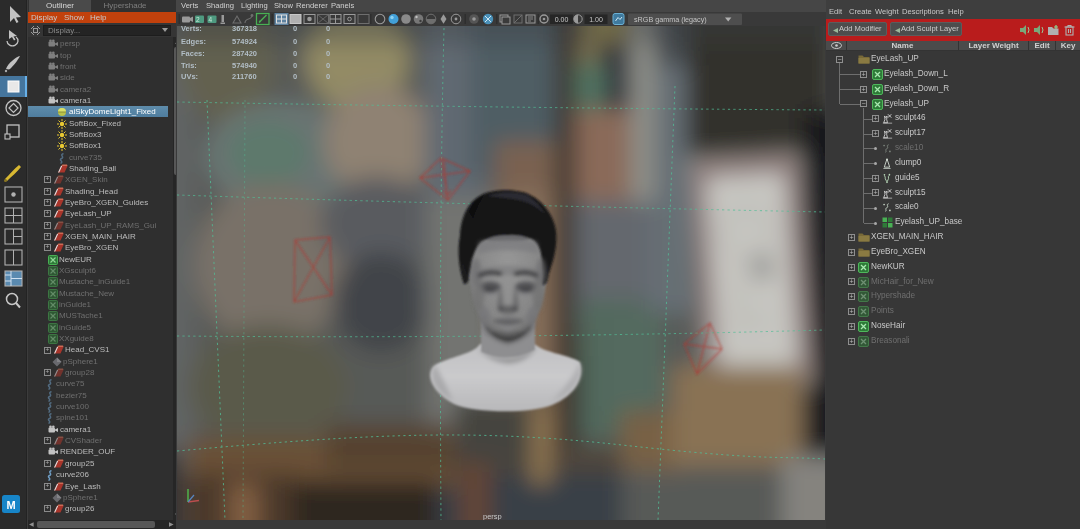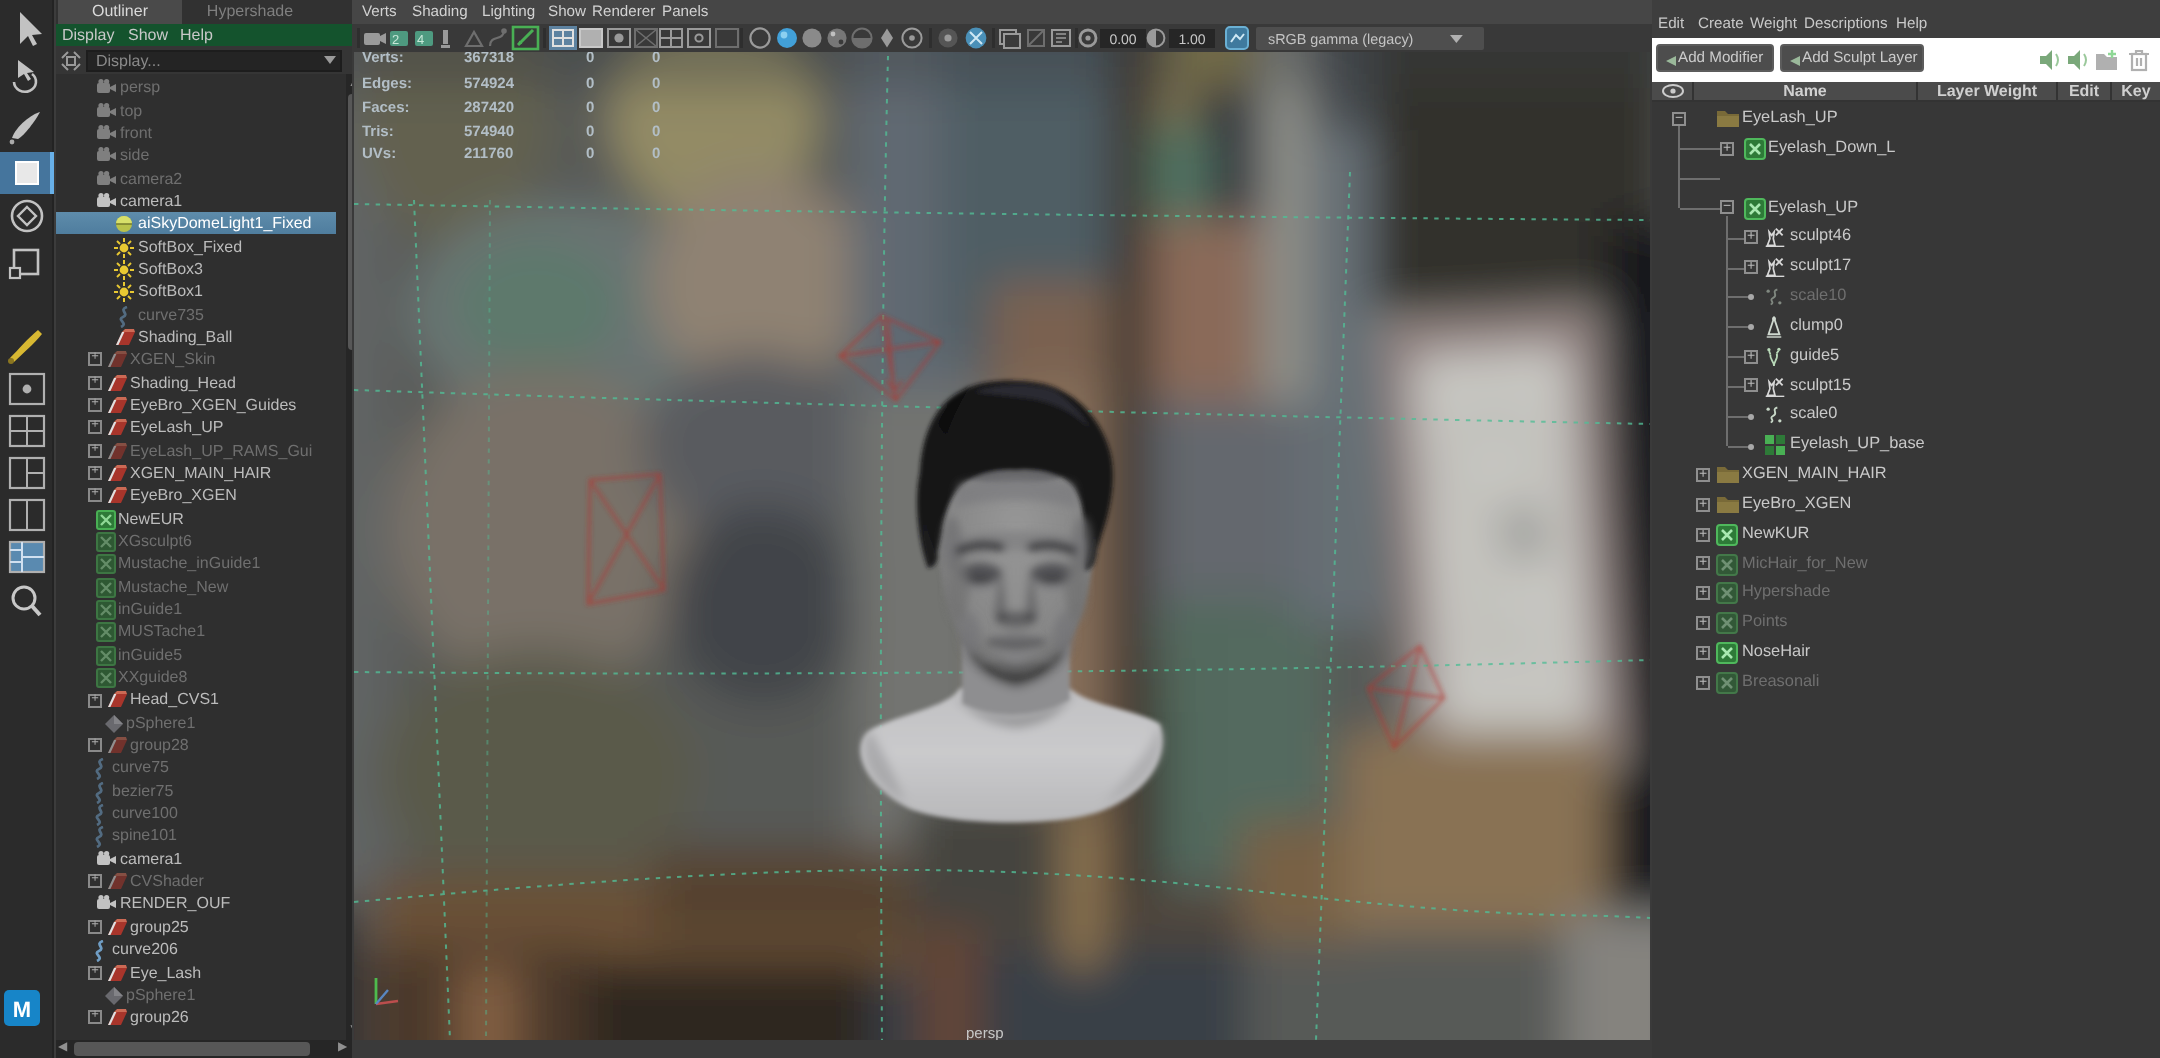--- a/index.html
+++ b/index.html
@@ -3,21 +3,21 @@
 <meta charset="utf-8">
 <style>
   html,body{margin:0;padding:0;}
   body{width:1080px;height:529px;background:#3c3c3c;font-family:"Liberation Sans",sans-serif;overflow:hidden;position:relative;}
   .abs{position:absolute;}
   #leftbar{left:0;top:0;width:27px;height:529px;background:#2b2b2b;border-right:1px solid #232323;box-sizing:border-box;}
   #outliner{left:28px;top:0;width:148px;height:529px;background:#2f2f2f;}
   #ol-tabs{left:0;top:0;width:148px;height:12px;background:#313131;}
   #ol-tab1{left:1px;top:0;width:62px;height:12px;background:#4a4a4a;color:#d9d9d9;font-size:8px;line-height:12px;text-align:center;}
   #ol-tab2{left:66px;top:0;width:62px;height:12px;color:#7f7f7f;font-size:8px;line-height:12px;text-align:center;}
-  #ol-menu{left:0;top:12px;width:148px;height:11px;background:#14532d;color:#c9c9c9;font-size:8px;line-height:11px;}
+  #ol-menu{left:0;top:12px;width:148px;height:11px;background:#c2410c;color:#c9c9c9;font-size:8px;line-height:11px;}
   #ol-menu span{position:absolute;top:0;}
   #ol-search{left:0;top:23px;width:148px;height:14px;background:#353535;}
   #ol-input{left:15px;top:1.5px;width:128px;height:11px;background:#242424;border:1px solid #1d1d1d;color:#8a8a8a;font-size:8px;line-height:10px;padding-left:4px;box-sizing:border-box;}
   #ol-tree{left:0;top:37px;width:140px;height:483px;background:#2f2f2f;overflow:hidden;}
   .row{position:absolute;left:0;width:140px;height:11.3px;font-size:8px;line-height:11.3px;color:#bcbcbc;white-space:nowrap;}
   .row.g{color:#6f6f6f;}
   .row.sel{background:linear-gradient(#5e8cab,#4f7d9e);color:#fff;}
   .row .exp{position:absolute;left:16px;top:2.2px;width:7px;height:7px;border:1px solid #8a8a8a;box-sizing:border-box;font-size:6.5px;line-height:4.8px;text-align:center;color:#aaa;}
   .row .ic{position:absolute;top:1px;width:11px;height:11px;}
   .row .tx{position:absolute;top:0;}
@@ -31,21 +31,21 @@
   #vpmenu span{position:absolute;top:0;}
   #vptool{left:0;top:12px;width:650px;height:14px;background:#393939;}
   #vpcontent{left:1px;top:26px;width:648px;height:494px;background:#35373a;overflow:hidden;}
   #vpbottom{left:0;top:520px;width:650px;height:9px;background:#3a3a3a;}
   #hud{left:4px;top:0px;width:170px;color:#b2bec6;font-size:7.5px;font-weight:bold;}
   #hud div{position:absolute;}
   #persp{left:306px;top:486px;color:#c8c8c8;font-size:7.5px;}
   #rpanel{left:826px;top:0;width:254px;height:529px;background:#373737;}
   #rp-menu{left:0;top:0;width:254px;height:19px;background:#3e3e3e;color:#c9c9c9;font-size:7.6px;}
   #rp-menu span{position:absolute;top:7px;}
-  #rp-btnrow{left:0;top:19px;width:254px;height:22px;background:#ffffff;}
+  #rp-btnrow{left:0;top:19px;width:254px;height:22px;background:#b91c1c;}
   .rp-btn{position:absolute;height:14px;background:#4d4d4d;border:1px solid #5c5c5c;border-radius:2px;color:#ccc;font-size:7.6px;line-height:12px;box-sizing:border-box;white-space:nowrap;}
   #rp-header{left:0;top:41px;width:254px;height:10px;background:#333;}
   .hcell{position:absolute;top:0;height:9px;background:#4b4b4b;color:#d0d0d0;font-size:8px;line-height:9px;text-align:center;font-weight:bold;}
   #rp-tree{left:0;top:51px;width:254px;height:478px;}
   .rrow{position:absolute;width:254px;height:14.84px;font-size:8.2px;line-height:14.84px;color:#c9c9c9;white-space:nowrap;}
   .rrow.g{color:#6f6f6f;}
   .rrow .exp{position:absolute;top:3.9px;width:7px;height:7px;border:1px solid #8f8f8f;box-sizing:border-box;font-size:7px;line-height:5px;text-align:center;color:#bbb;background:#373737;z-index:2;}
   .rrow .ic{position:absolute;top:2px;}
   .rrow .tx{position:absolute;top:0;}
   .tline{position:absolute;background:#6e6e6e;z-index:1;}
@@ -825,20 +825,28 @@
         <div class="tx" style="left:45px">EyeLash_UP</div>
       </div>
 <div class="rrow" style="top:15.8px">
         <div class="exp" style="left:34px">+</div>
         <div class="ic" style="left:46px"><svg width="11" height="11" viewBox="0 0 11 11" style="opacity:1">
             <rect x="0.5" y="0.5" width="10" height="10" rx="1.5" fill="#2e7a38" stroke="#4fb85c" stroke-width="1"></rect>
             <path d="M3 3 L8 8 M8 3 L3 8" stroke="#a8e8b0" stroke-width="1.3"></path>
           </svg></div>
         <div class="tx" style="left:58px">Eyelash_Down_L</div>
       </div>
+<div class="rrow" style="top:30.7px">
+        <div class="exp" style="left:34px">+</div>
+        <div class="ic" style="left:46px"><svg width="11" height="11" viewBox="0 0 11 11" style="opacity:1">
+            <rect x="0.5" y="0.5" width="10" height="10" rx="1.5" fill="#2e7a38" stroke="#4fb85c" stroke-width="1"></rect>
+            <path d="M3 3 L8 8 M8 3 L3 8" stroke="#a8e8b0" stroke-width="1.3"></path>
+          </svg></div>
+        <div class="tx" style="left:58px">Eyelash_Down_R</div>
+      </div>
 <div class="rrow" style="top:45.5px">
         <div class="exp" style="left:34px">−</div>
         <div class="ic" style="left:46px"><svg width="11" height="11" viewBox="0 0 11 11" style="opacity:1">
             <rect x="0.5" y="0.5" width="10" height="10" rx="1.5" fill="#2e7a38" stroke="#4fb85c" stroke-width="1"></rect>
             <path d="M3 3 L8 8 M8 3 L3 8" stroke="#a8e8b0" stroke-width="1.3"></path>
           </svg></div>
         <div class="tx" style="left:58px">Eyelash_UP</div>
       </div>
 <div class="rrow" style="top:60.4px">
         <div class="exp" style="left:46px">+</div>

